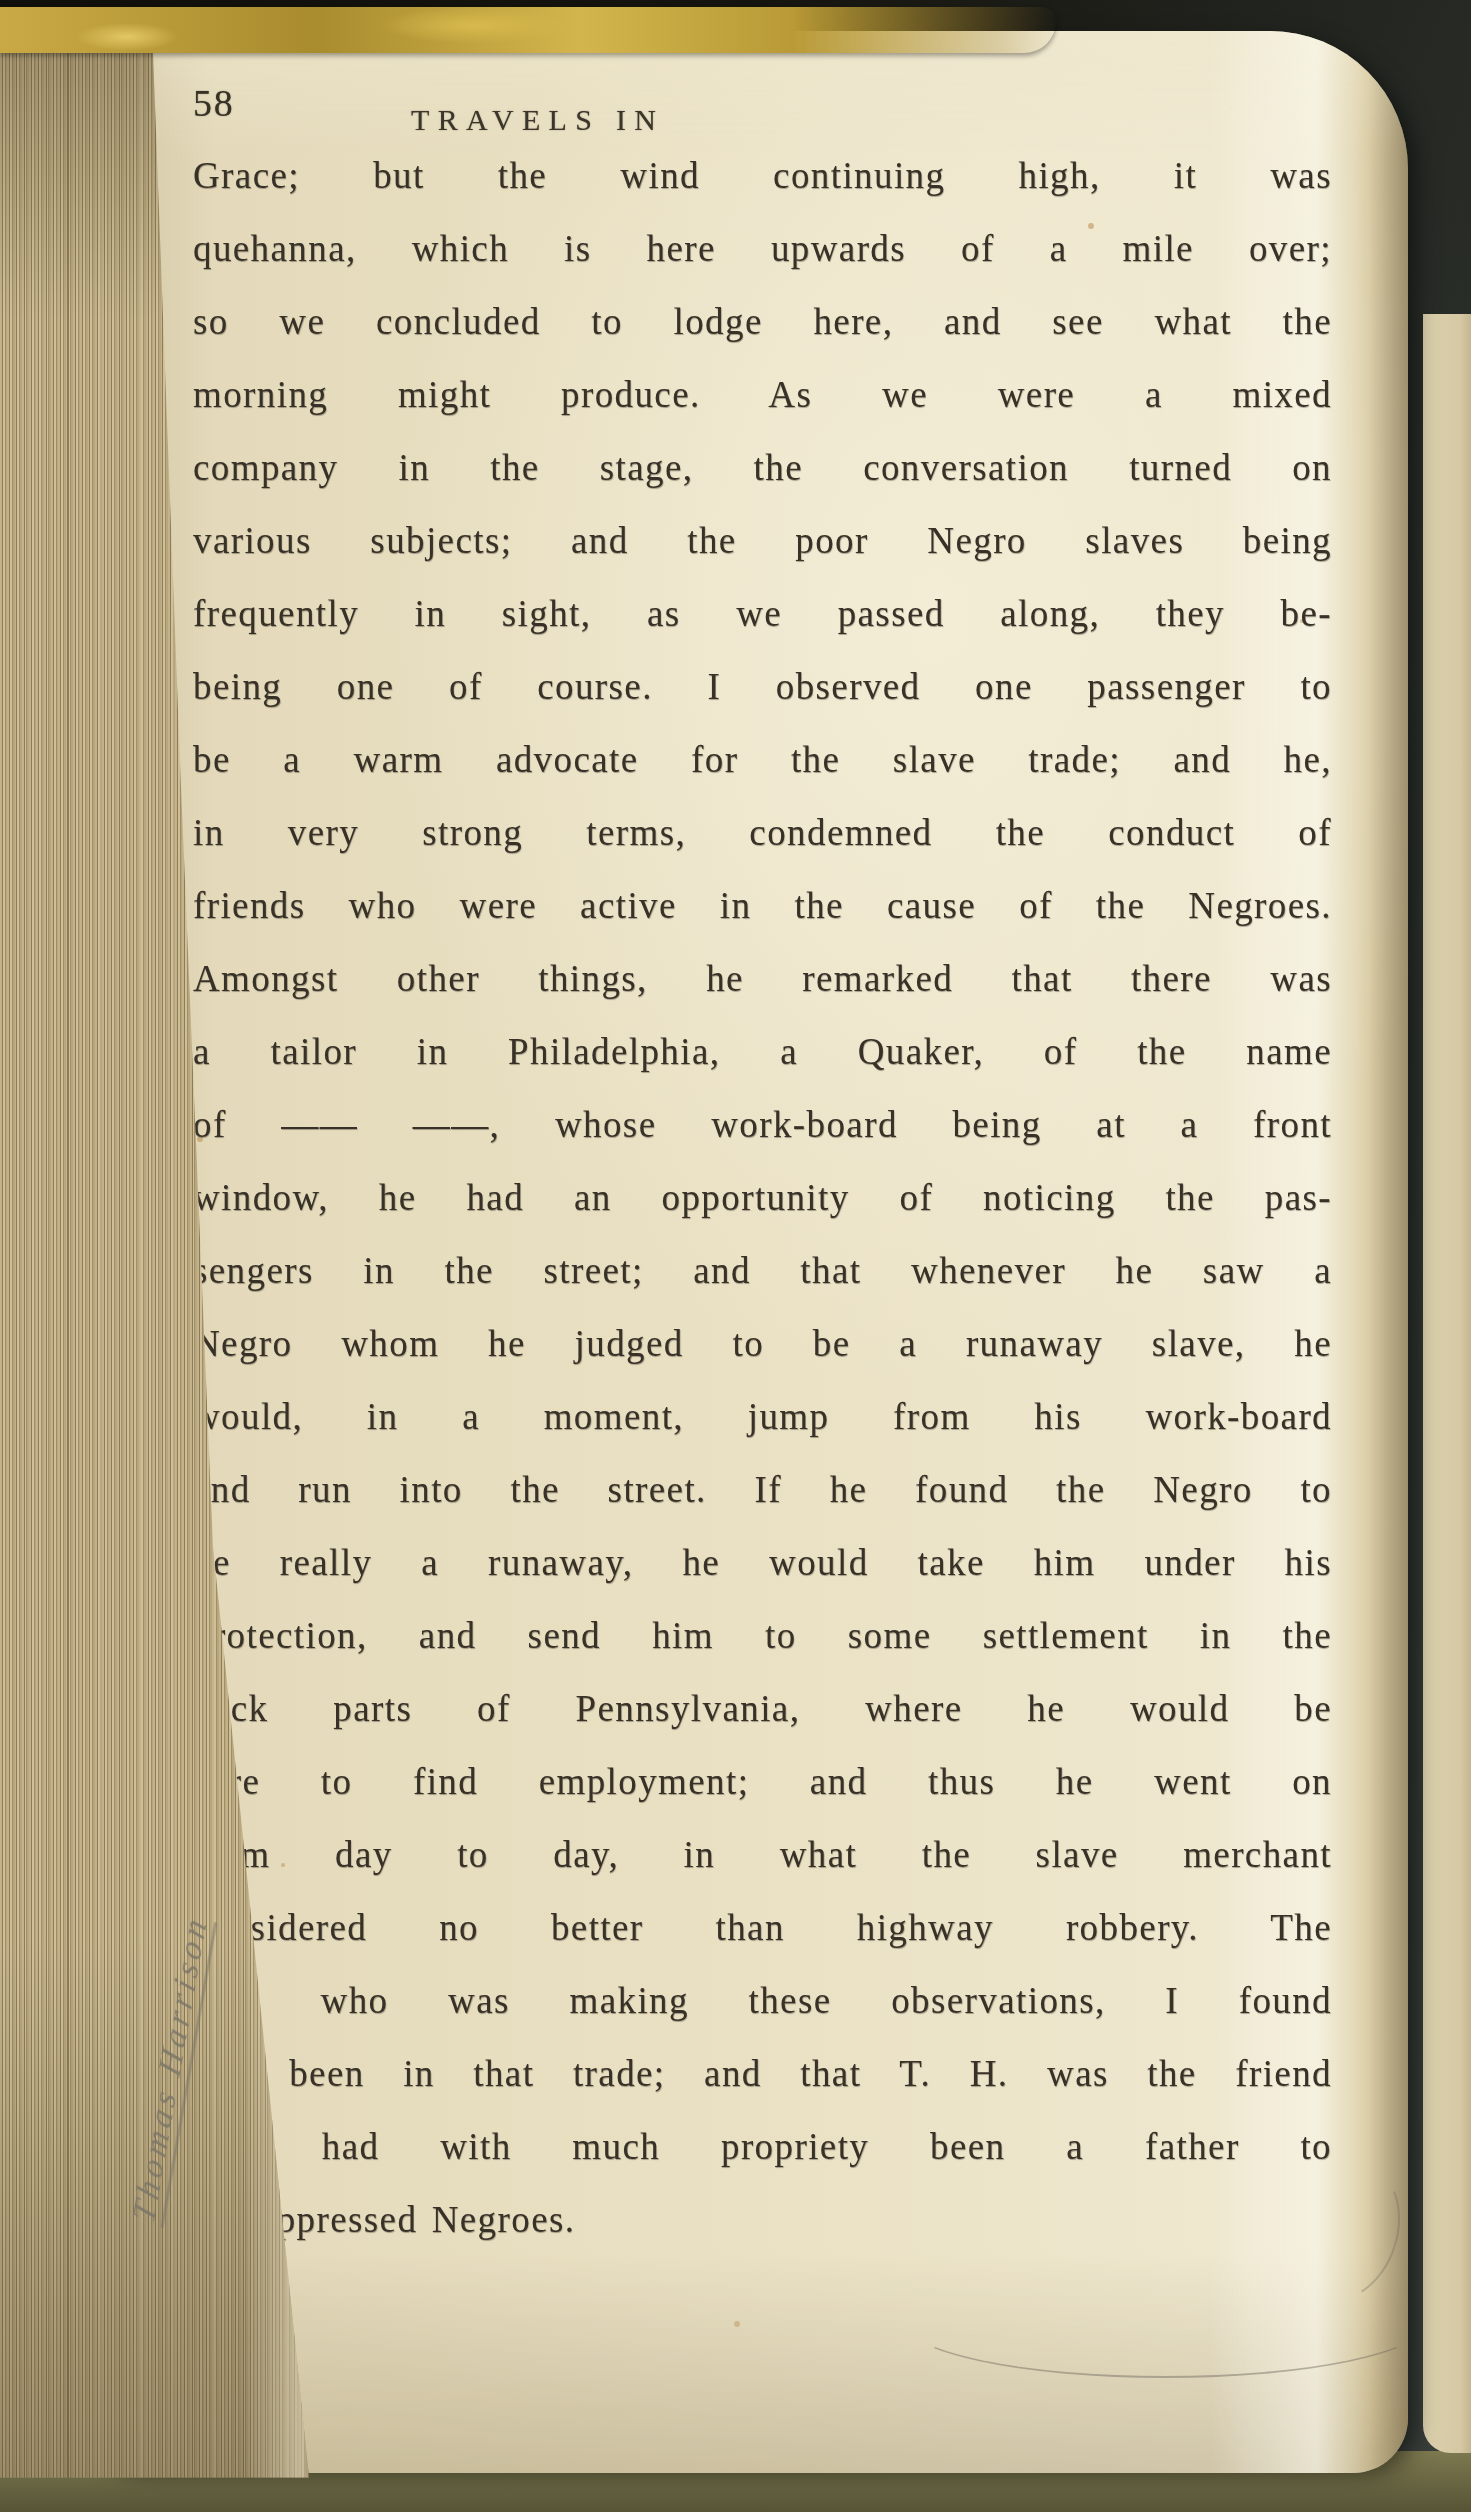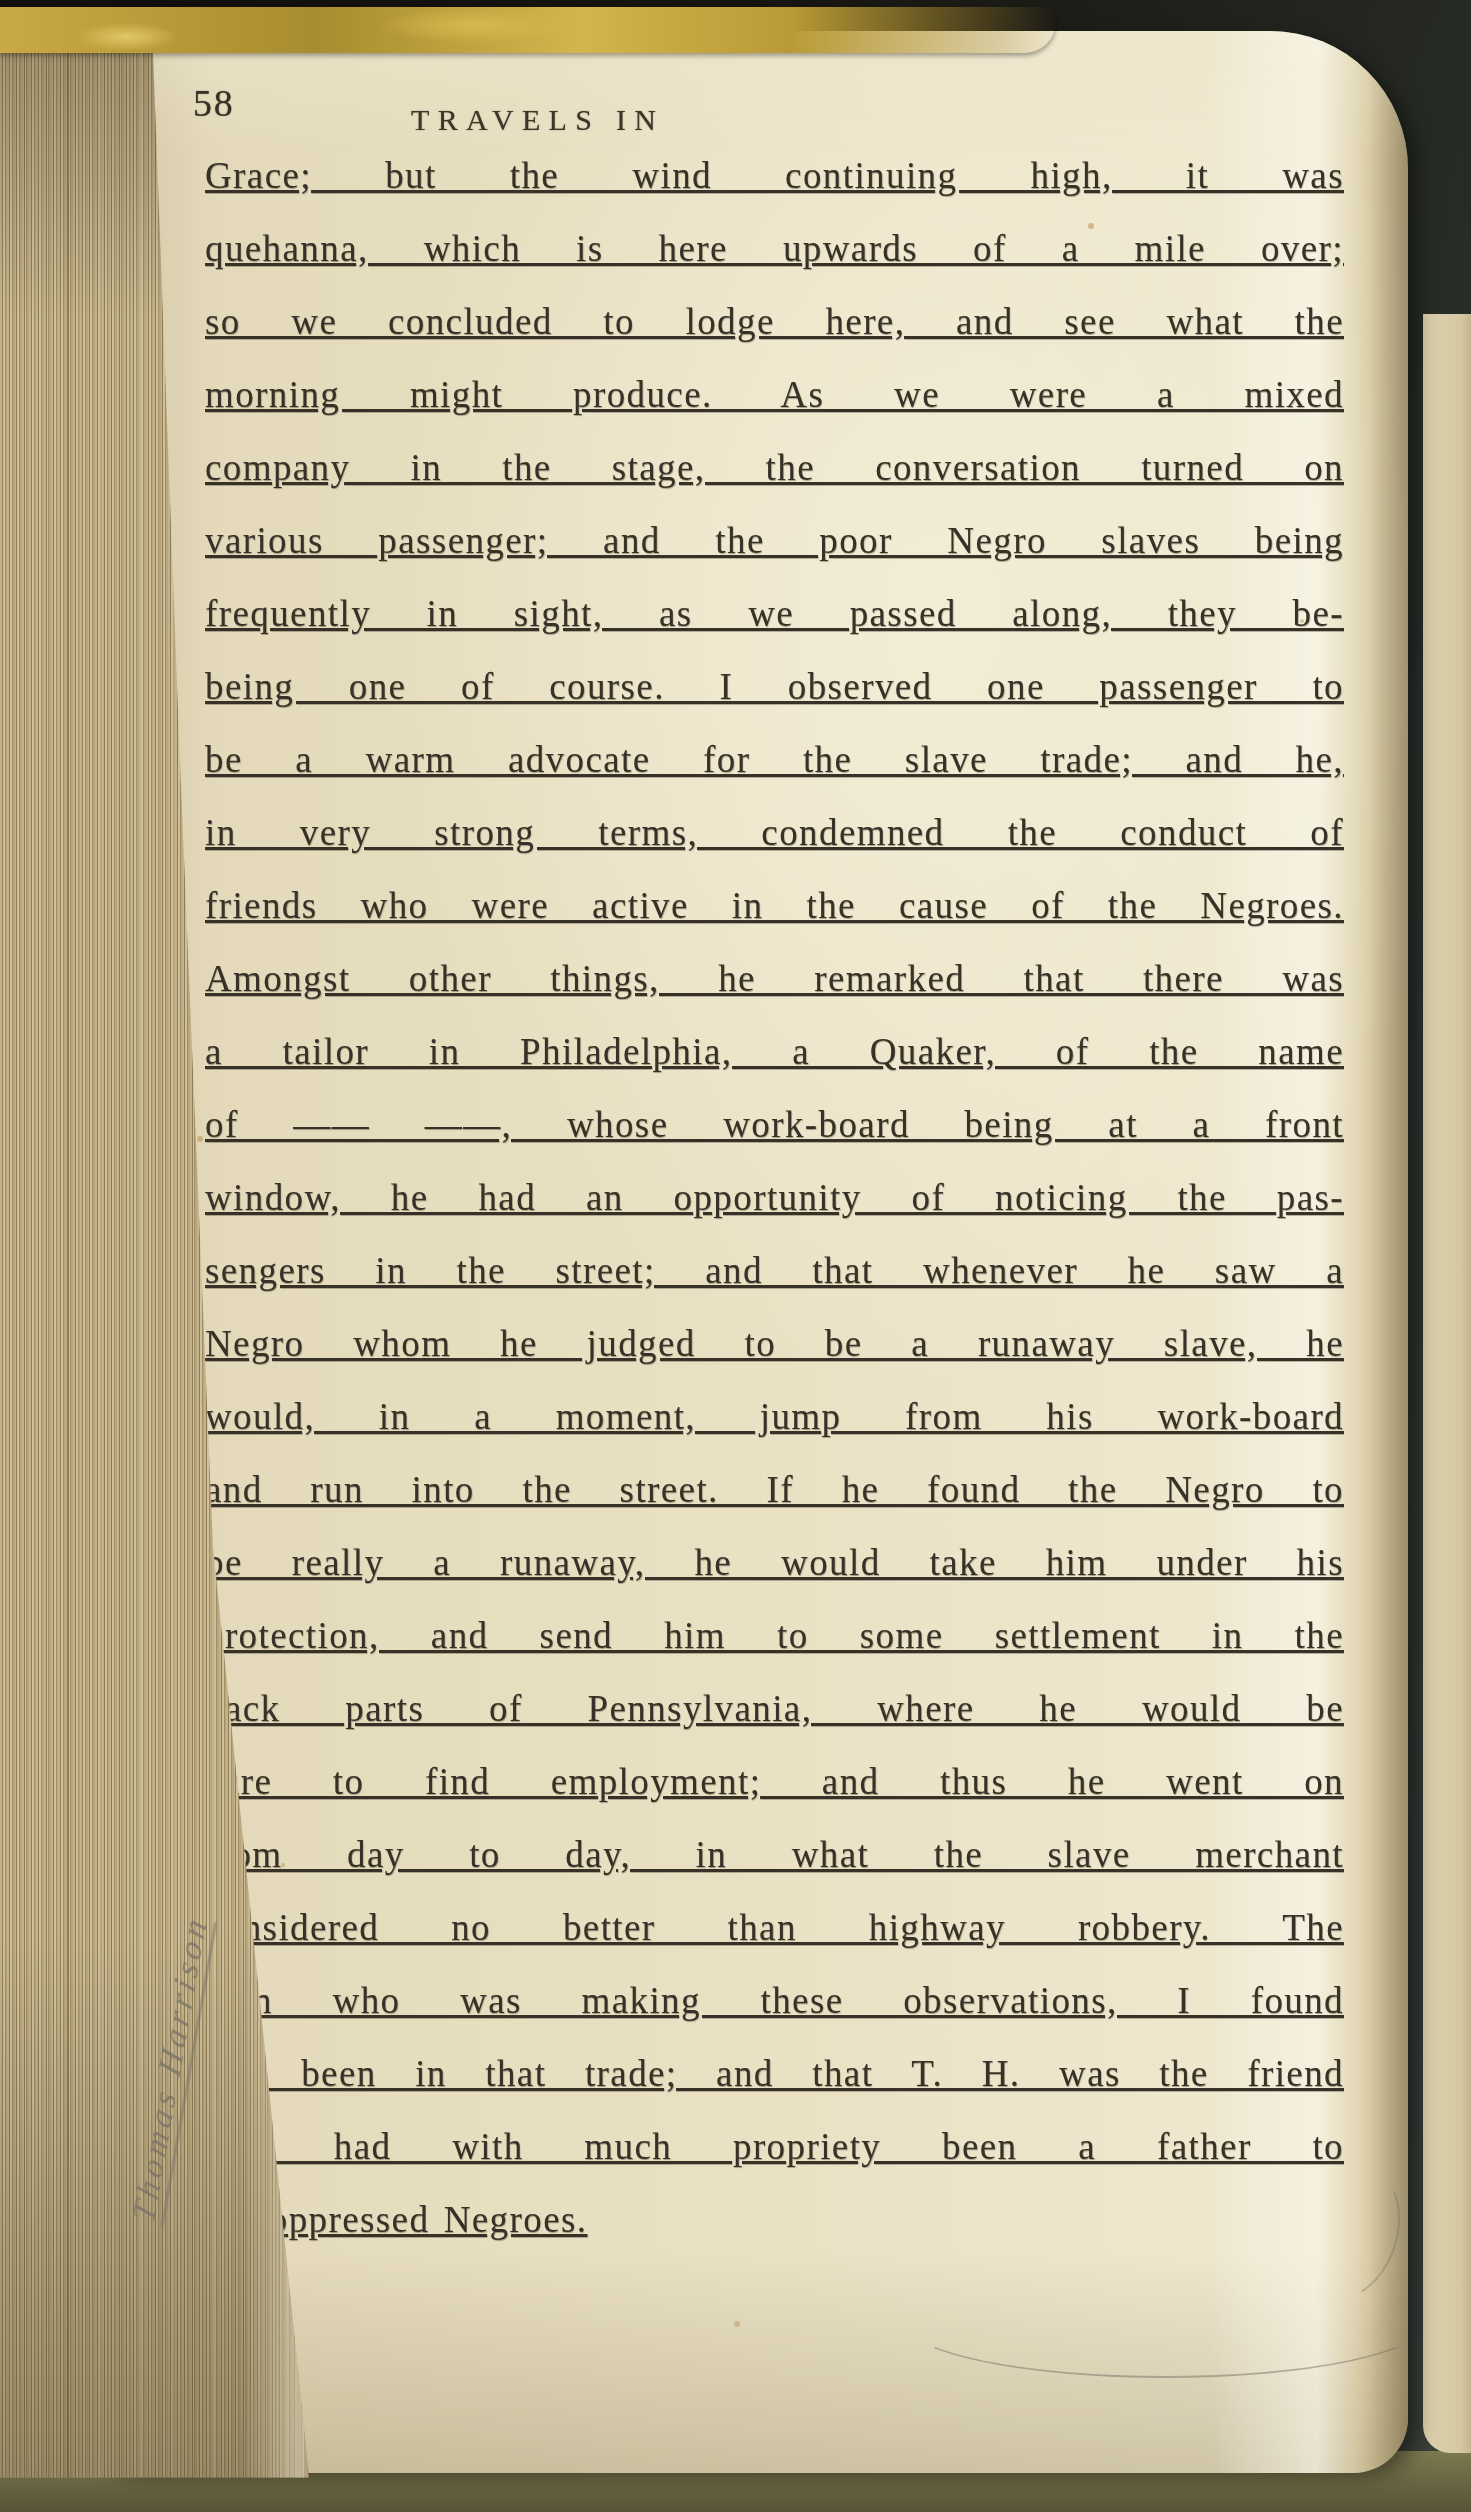--- a/index.html
+++ b/index.html
@@ -75,24 +75,23 @@
     position:absolute; left:105px; top:50px; z-index:5;
     font-size:38px; letter-spacing:1.8px; color:#373226;
     text-shadow: 0 0 1.3px rgba(50,44,30,0.6);
   }
   .running-title {
     position:absolute; left:323px; top:72px; z-index:5;
     font-size:30px; letter-spacing:8.3px; color:#3b352a;
     text-shadow: 0 0 1.3px rgba(50,44,30,0.55);
   }
   .body-text {
-    position:absolute; left:117px; top:108px; width:1139px; z-index:5;
+    position:absolute; left:105px; top:108px; width:1139px; z-index:5;
     font-size:37px; color:#373127; letter-spacing:1.4px; word-spacing:3.7px;
     text-shadow: 0.6px 0.8px 0.8px rgba(55,48,35,0.40);
-    text-decoration: underline;
   }
   .line { text-align:justify; height:73px; line-height:73px; overflow:hidden; }
   .line::after { content:""; display:inline-block; width:100%; height:0; }
   .line.last { text-align:left; }
   .line.last::after { content:none; }
   
   .margin-pencil-note {
     position:absolute; left:-119px; top:2046px; width:588px; height:48px; z-index:6;
     transform: rotate(-80deg) skewX(-10deg);
     font-style:italic; font-size:34px; letter-spacing:4.6px; text-align:center;
@@ -128,21 +127,21 @@
   <div class="page">
     <div class="page-number">58</div>
     <div class="running-title">TRAVELS IN</div>
 
     <div class="body-text">
       <div class="line">Grace; but the wind continuing high, it was</div>
       <div class="line">quehanna, which is here upwards of a mile over;</div>
       <div class="line">so we concluded to lodge here, and see what the</div>
       <div class="line">morning might produce. As we were a mixed</div>
       <div class="line">company in the stage, the conversation turned on</div>
-      <div class="line">various passenger; and the poor Negro slaves being</div>
+      <div class="line">various subjects; and the poor Negro slaves being</div>
       <div class="line">frequently in sight, as we passed along, they be-</div>
       <div class="line">being one of course. I observed one passenger to</div>
       <div class="line">be a warm advocate for the slave trade; and he,</div>
       <div class="line">in very strong terms, condemned the conduct of</div>
       <div class="line">friends who were active in the cause of the Negroes.</div>
       <div class="line">Amongst other things, he remarked that there was</div>
       <div class="line">a tailor in Philadelphia, a Quaker, of the name</div>
       <div class="line">of —— ——, whose work-board being at a front</div>
       <div class="line">window, he had an opportunity of noticing the pas-</div>
       <div class="line">sengers in the street; and that whenever he saw a</div>

